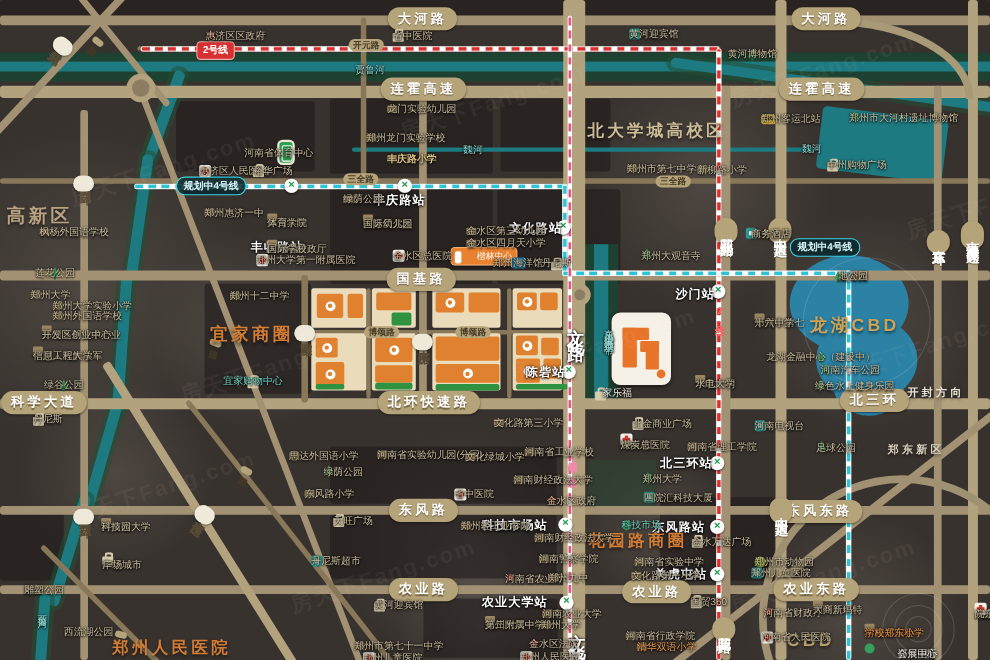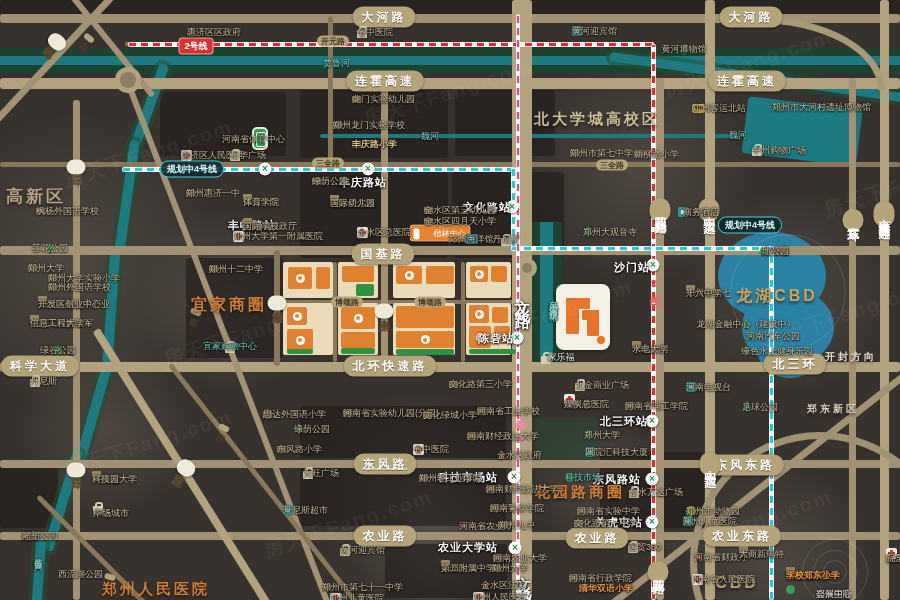--- a/index.html
+++ b/index.html
@@ -34,21 +34,21 @@
   .vert.pill-tan{padding:8px 2px;letter-spacing:2px;}
   .vert.pill-white{padding:6px 2px;}
   .vert.pill-small{padding:3px 0;}
   .bigname{color:#fff;font-size:16px;letter-spacing:7px;text-shadow:0 1px 3px #000,0 0 2px #000;}
   .district{font-weight:bold;white-space:nowrap;transform:translate(-50%,-50%);letter-spacing:3px;text-shadow:0 2px 3px rgba(0,0,0,.55);}
   .wm{font-size:20px;font-weight:bold;color:rgba(232,222,210,.06);transform:rotate(-18deg);letter-spacing:2px;white-space:nowrap;}
   .poi{display:flex;align-items:center;gap:3px;transform:translate(-50%,-50%);white-space:nowrap;}
   .poi.col{flex-direction:column;gap:1px;}
   .poi .t{font-size:9px;color:#cbbd9d;text-shadow:0 1px 2px #000,0 0 2px #000;line-height:1.18;}
   .poi .lines{display:flex;flex-direction:column;}
-  .poi.teal .t{color:#6fd3c3;}  .poi.orange .t{color:#e8954a;font-weight:bold;}
+  .poi.teal .t{color:#6fd3c3;}  .poi.orange .t{color:#e8954a;font-weight:normal;}
   .poi.white .t{color:#f0ece2;margin-left:30px;} .poi.gold .t{color:#d9c184;font-weight:bold;}
   .poi.river .t{color:#8fd4cf;}
   .ic{position:relative;display:inline-block;flex:none;}
   .ic-school{width:9px;height:7px;background:#9a8762;border-radius:1px;border-bottom:2px solid #6f5f43;}
   .ic-cross{width:11px;height:11px;background:#f2efe8;border-radius:2px;}
   .ic-cross::before{content:"";position:absolute;left:4px;top:2px;width:3px;height:7px;background:#d23b2f;}
   .ic-cross::after{content:"";position:absolute;left:2px;top:4px;width:7px;height:3px;background:#d23b2f;}
   .ic-star{color:#e23b3b;font-size:11px;line-height:11px;text-shadow:0 1px 1px rgba(0,0,0,.5);}
   .ic-tree{width:11px;height:12px;}
   .ic-tree::before{content:"";position:absolute;left:1px;top:0;border-left:4px solid transparent;border-right:4px solid transparent;border-bottom:8px solid #3da05f;}
@@ -245,21 +245,21 @@
     <div class="ic-metro" style="left: 515px; top: 548px;">×</div>
     <div class="stn" style="left: 468px; top: 547px;">农业大学站</div>
     <div class="rl pill-tan" style="left: 384px; top: 17px; transform: translate(-50%, -50%);">大河路</div>
     <div class="rl pill-tan" style="left: 751px; top: 17px; transform: translate(-50%, -50%);">大河路</div>
     <div class="rl pill-tan" style="left: 385px; top: 81px; transform: translate(-50%, -50%);">连霍高速</div>
     <div class="rl pill-tan" style="left: 747px; top: 81px; transform: translate(-50%, -50%);">连霍高速</div>
     <div class="rl pill-tan" style="left: 383px; top: 254px; transform: translate(-50%, -50%);">国基路</div>
     <div class="rl pill-tan" style="left: 40px; top: 366px; transform: translate(-50%, -50%);">科学大道</div>
     <div class="rl pill-tan" style="left: 390px; top: 366px; transform: translate(-50%, -50%);">北环快速路</div>
     <div class="rl pill-tan" style="left: 795px; top: 364px; transform: translate(-50%, -50%);">北三环</div>
-    <div class="rl pill-tan" style="left: 385px; top: 464px; transform: translate(-50%, -50%); text-decoration: underline;">东风路</div>
+    <div class="rl pill-tan" style="left: 385px; top: 464px; transform: translate(-50%, -50%);">东风路</div>
     <div class="rl pill-tan" style="left: 385px; top: 536px; transform: translate(-50%, -50%);">农业路</div>
     <div class="rl pill-tan" style="left: 597px; top: 538px; transform: translate(-50%, -50%);">农业路</div>
     <div class="rl pill-tan" style="left: 745px; top: 465px; transform: translate(-50%, -50%);">东风东路</div>
     <div class="rl pill-tan" style="left: 742px; top: 536px; transform: translate(-50%, -50%);">农业东路</div>
     <div class="rl pill-tan vert" style="left: 660px; top: 210px; transform: translate(-50%, -50%);">花园北路</div>
     <div class="rl pill-tan vert" style="left: 658px; top: 572px; transform: translate(-50%, -50%);">花园路</div>
     <div class="rl pill-tan vert" style="left: 709px; top: 210px; transform: translate(-50%, -50%);">中州大道</div>
     <div class="rl pill-tan vert" style="left: 710px; top: 464px; transform: translate(-50%, -50%);">中州大道</div>
     <div class="rl pill-tan vert" style="left: 853px; top: 220px; transform: translate(-50%, -50%);">东三环</div>
     <div class="rl pill-tan vert" style="left: 884px; top: 214px; transform: translate(-50%, -50%);">京港澳高速</div>

